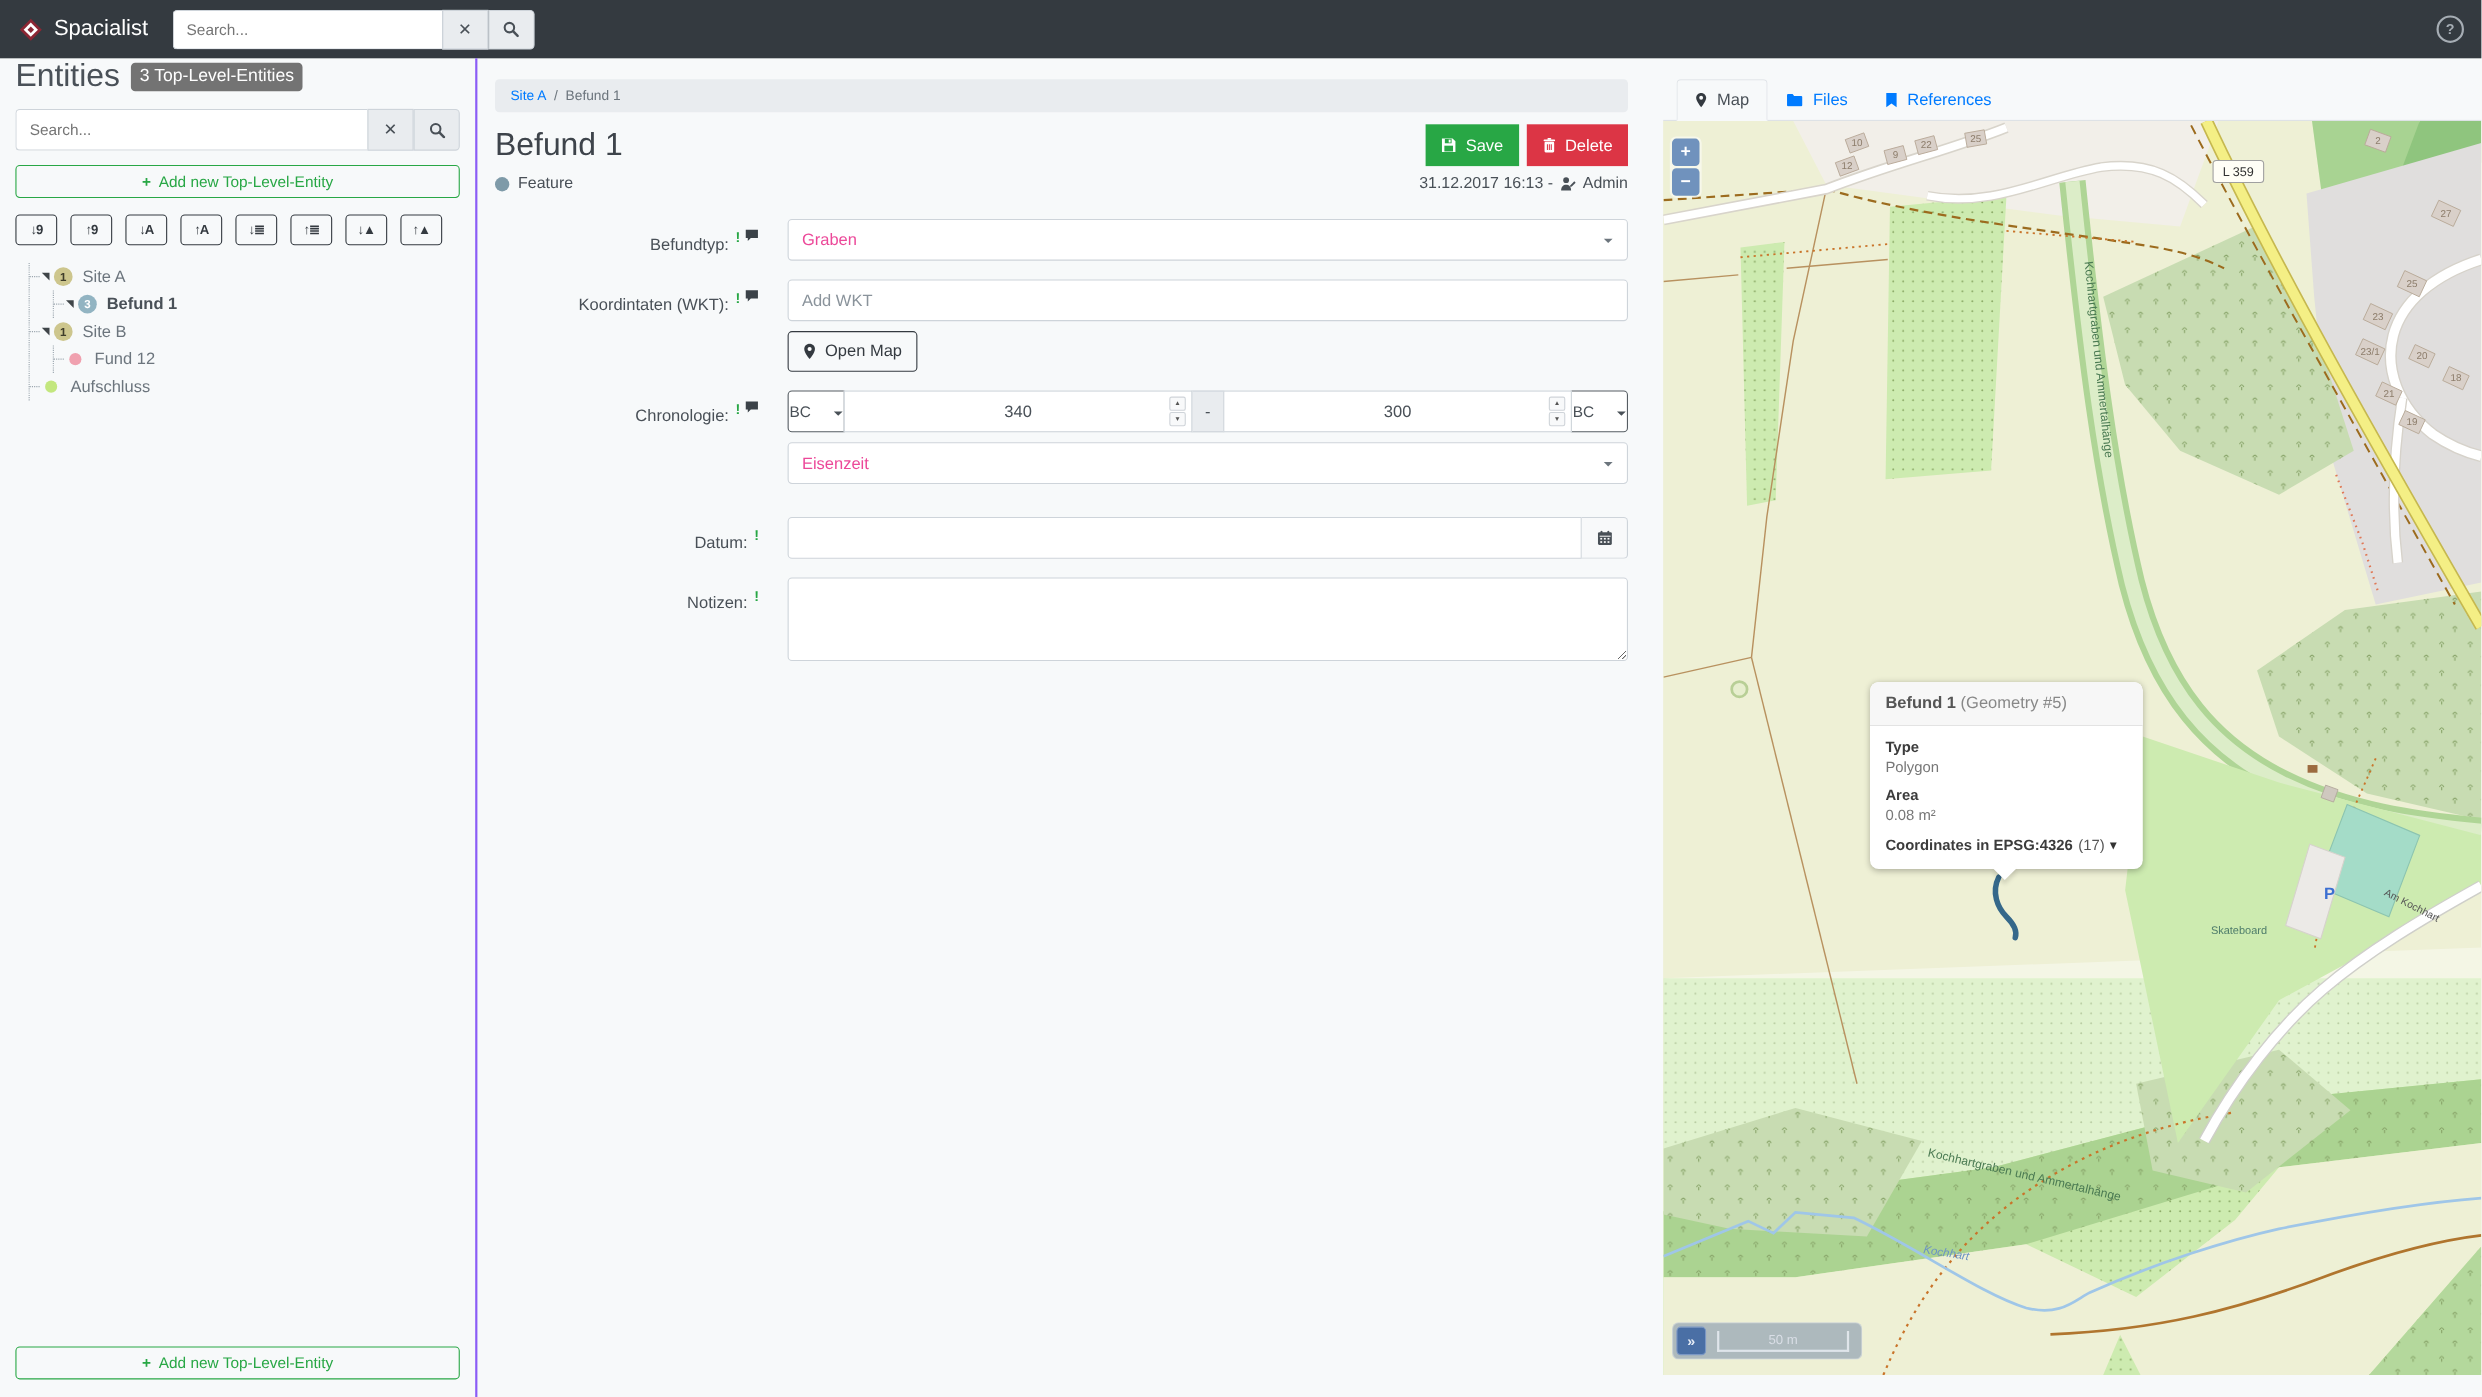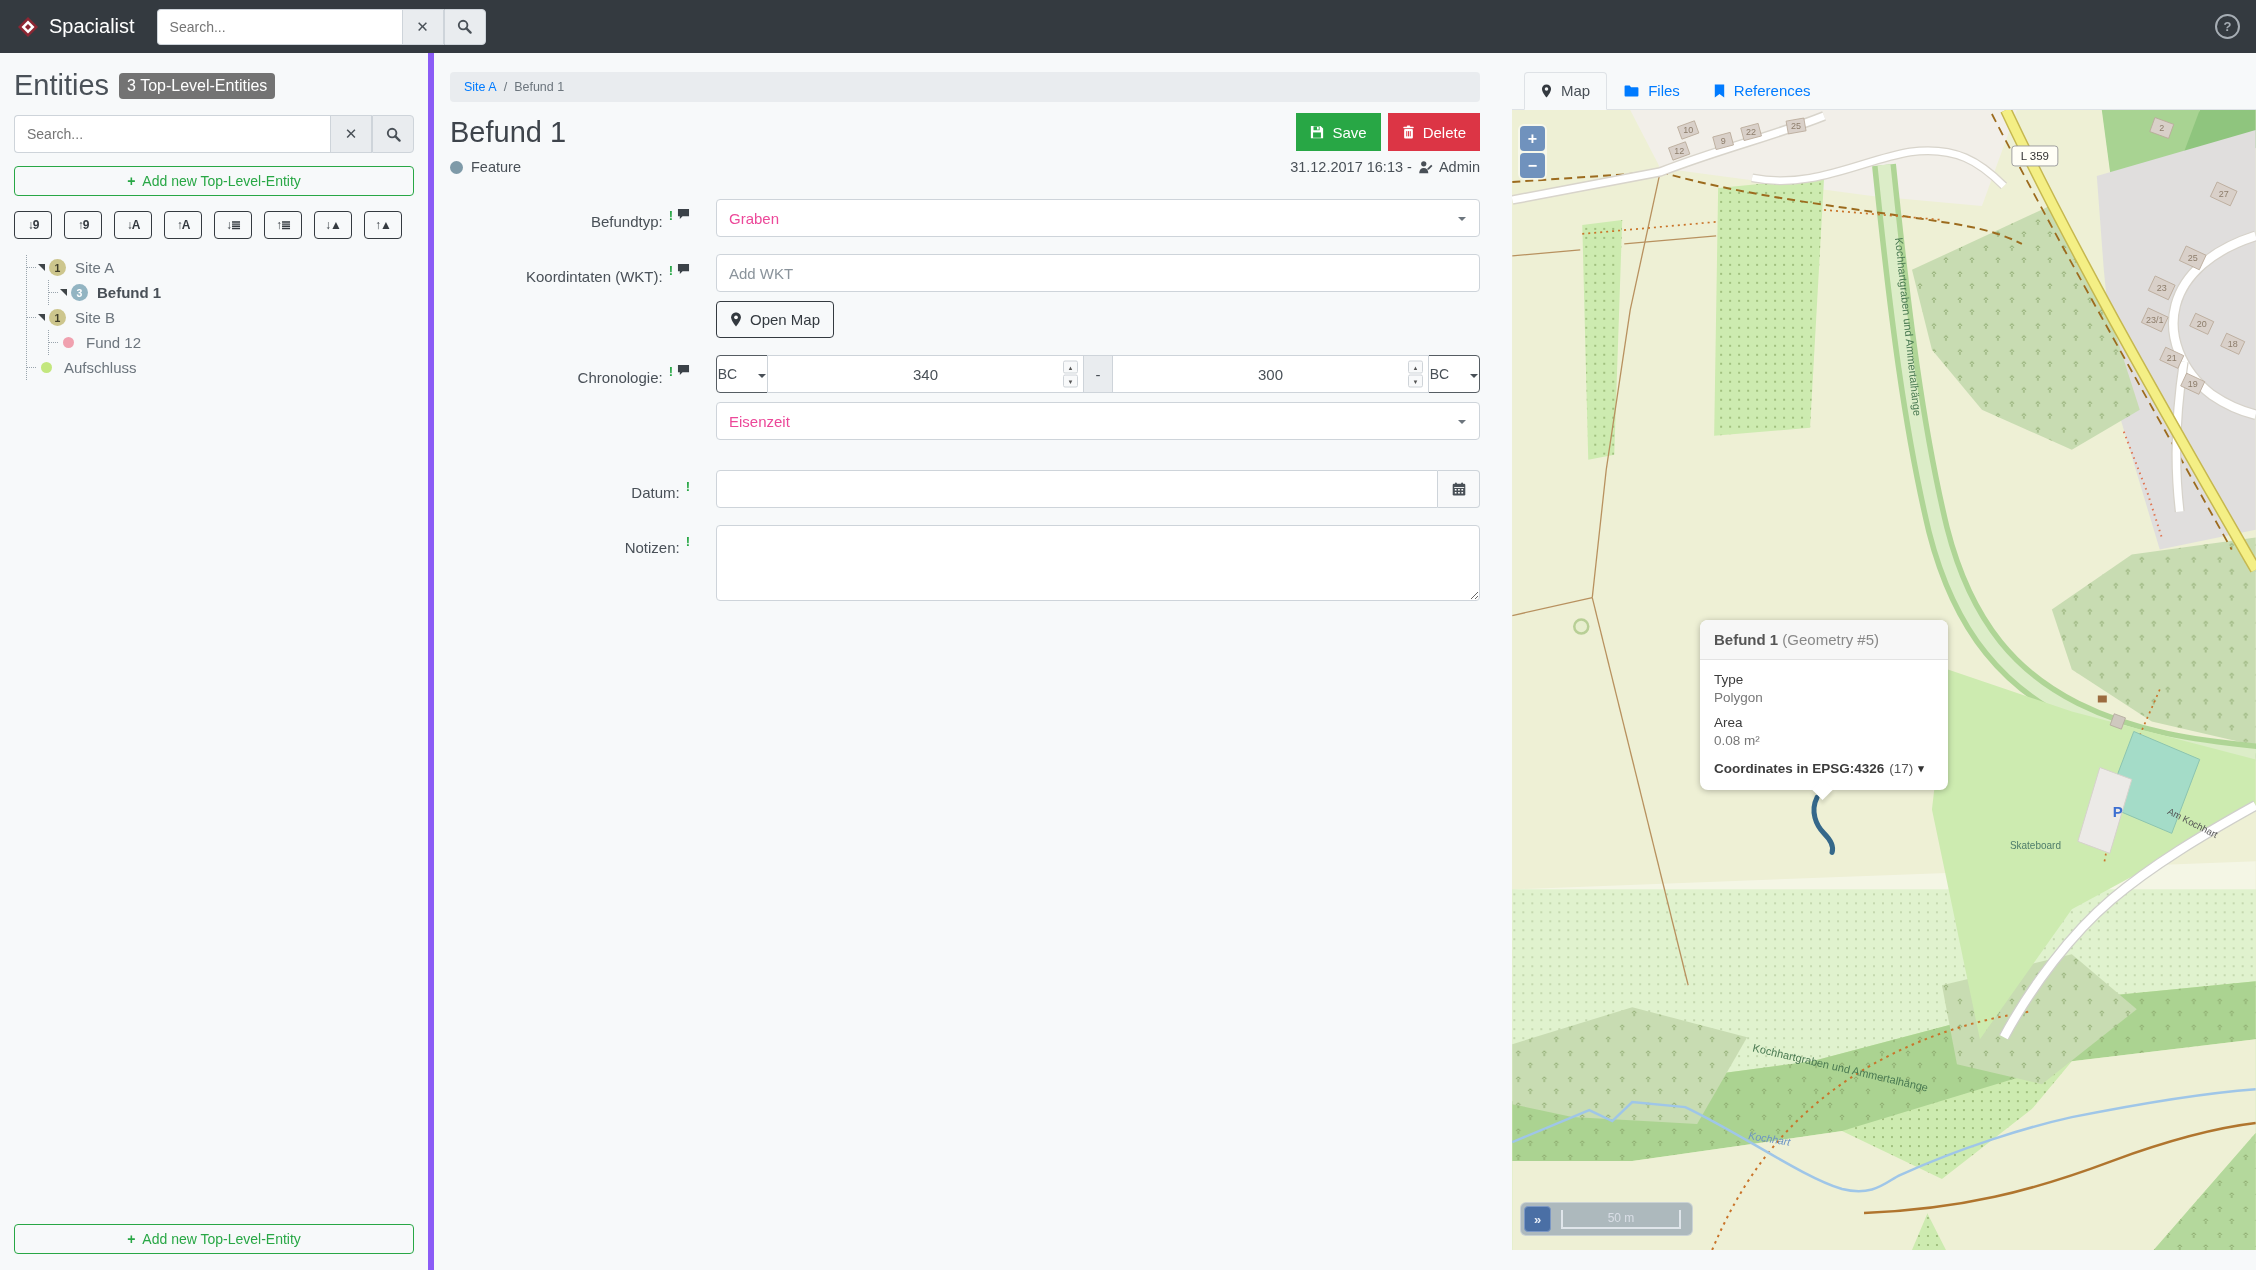--- a/index.html
+++ b/index.html
@@ -12,21 +12,21 @@
   .nav-search input{width:220px;border:1px solid #ced4da;border-right:0;border-radius:4px 0 0 4px;
        padding:0 12px;font-size:14px;outline:none;color:#495057}
   .grp-btn{width:42px;background:#e9ecef;border:1px solid #ced4da;border-left:1px solid #ced4da;
        display:flex;align-items:center;justify-content:center;color:#495057;cursor:pointer;font-size:15px;padding:0}
   .grp-btn+.grp-btn{border-left:1px solid #ced4da}
   .grp-btn.last{border-radius:0 4px 4px 0}
   .help-circle{margin-left:auto;width:21px;height:21px;border-radius:50%;border:2px solid #a6adb4;color:#a6adb4;
        display:flex;align-items:center;justify-content:center;font-size:13px;font-weight:700;cursor:pointer}
   
   .page{display:flex;height:1217px}
-  .sidebar{width:452px;box-sizing:border-box;border-right:6px solid #8b5cf6;padding:16px 14px 16px;
+  .sidebar{width:452px;box-sizing:border-box;border-right:2px solid #8b5cf6;padding:0 14px 16px;
        display:flex;flex-direction:column}
   .main{width:1062px;box-sizing:border-box;padding:19px 16px 0}
   .panel{flex:1;box-sizing:border-box;padding:19px 0 17px 16px;display:flex;flex-direction:column}
   
   .sb-head{display:flex;align-items:center;gap:10px}
   .entities-title{font-size:29px;font-weight:400;color:#4a5158;margin:0}
   .badge-pill{background:#737373;color:#fff;font-size:16px;padding:4px 8px;border-radius:4px;white-space:nowrap}
   .sb-search{display:flex;height:38px;margin-top:13px}
   .sb-search input{flex:1;border:1px solid #ced4da;border-right:0;border-radius:4px 0 0 4px;padding:0 12px;
        font-size:14px;outline:none;color:#495057;min-width:0}
@@ -107,21 +107,21 @@
   .ol-zoom{position:absolute;left:6px;top:14px;background:rgba(255,255,255,.5);padding:2px;border-radius:6px;
        display:flex;flex-direction:column;gap:2px}
   .ol-zoom button{width:25px;height:25px;background:#7092bd;color:#fff;border:0;border-radius:4px;font-size:16px;
        font-weight:700;cursor:pointer;line-height:1;padding:0}
   .popup{position:absolute;left:188px;top:510px;width:248px;background:#fff;border-radius:8px;
        box-shadow:0 1px 6px rgba(0,0,0,.28);font-size:13.5px}
   .popup-h{padding:11px 14px;background:#f7f7f7;border-bottom:1px solid #e3e3e3;border-radius:8px 8px 0 0;
        color:#888;font-size:15px}
   .popup-h b{color:#555;font-weight:700}
   .popup-b{padding:12px 14px 14px}
-  .plbl{font-weight:400;color:#3c3c3c;margin-top:10px}
+  .plbl{font-weight:700;color:#3c3c3c;margin-top:10px}
   .plbl.first{margin-top:0}
   .pval{color:#777;margin-top:3px}
   .coords{font-weight:700;color:#3c3c3c;margin-top:13px;display:flex;gap:5px;align-items:center;cursor:pointer}
   .coords .cnt{font-weight:400;color:#555}
   .coords .crt{font-size:11px;color:#333}
   .tip{position:absolute;left:115px;bottom:-7px;width:15px;height:15px;background:#fff;transform:rotate(45deg);
        box-shadow:3px 3px 4px rgba(0,0,0,.12)}
   .ol-bar{position:absolute;left:8px;bottom:14px;display:flex;align-items:center;
        background:rgba(121,141,169,.55);border-radius:6px;padding:3px;border:1px solid rgba(255,255,255,.35)}
   .expand-btn{width:27px;height:26px;background:#4a6fa5;border:1px solid #7b97c4;color:#e8eef7;border-radius:4px;

